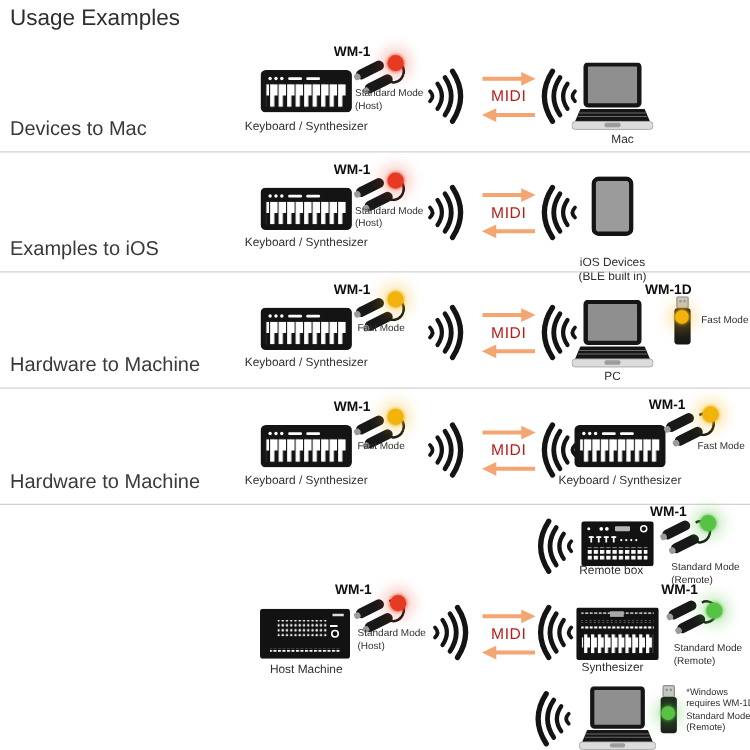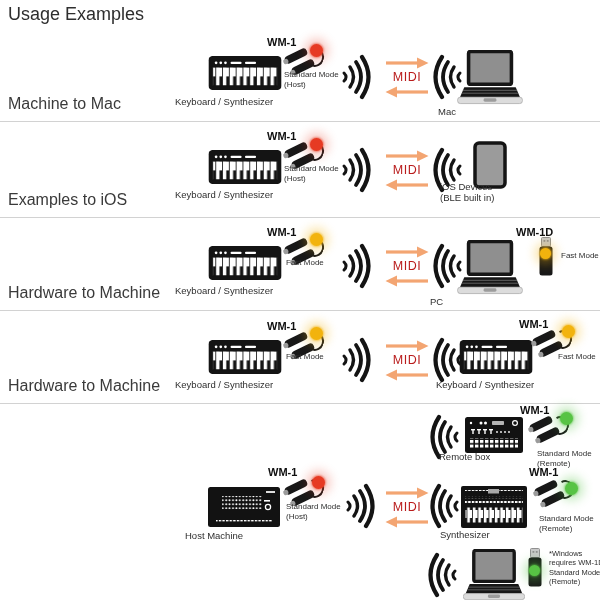--- a/index.html
+++ b/index.html
@@ -3,21 +3,21 @@
 <meta charset="utf-8">
 <style>
   html,body{margin:0;padding:0}
   body{width:600px;height:600px;position:relative;overflow:hidden;background:#fff;
        font-family:"Liberation Sans", sans-serif;color:#303030}
   .abs{position:absolute}
   .title{font-size:18px;font-weight:500;color:#2e2e2e;white-space:nowrap}
   .heading{font-size:16px;font-weight:500;color:#3a3a3a;white-space:nowrap}
   .divider{position:absolute;left:0;width:600px;height:1px;background:#d2d2d2}
   .lbl{font-size:9.5px;color:#2e2e2e;white-space:nowrap}
-  .ctr{text-align:left}
+  .ctr{text-align:center}
   .adapterName{font-size:11px;font-weight:700;color:#0f0f0f;white-space:nowrap}
   .mode{font-size:8px;color:#2e2e2e;line-height:1.3;white-space:nowrap}
   .note{font-size:7.5px;color:#2e2e2e;line-height:1.25;white-space:nowrap}
   .flip{transform:scaleX(-1)}
   
   .dongle{position:absolute;width:42px;height:30px}
   .plug{position:absolute;width:24px;height:8px;background:#181818;border-radius:4px;transform:rotate(-26deg)}
   .plug::before{content:"";position:absolute;left:-2px;top:1.5px;width:4.5px;height:5px;background:#9b9b9b;border-radius:2px}
   .plug.p1{left:1px;top:6px}
   .plug.p2{left:8px;top:17px}
@@ -177,21 +177,21 @@
       <path class="arrow-head" d="M32,0.5 L43.5,6 L32,11.5 Z"></path>
     </svg>
 </div>
 <svg class="abs flip" style="left:430px;top:54px" width="34" height="46" viewBox="0 0 34 46">
     <use href="#waves"></use>
   </svg>
 <svg class="abs" style="left:457px;top:50px" width="66" height="55" viewBox="0 0 92 77">
     <use href="#laptop"></use>
   </svg>
 <div class="abs lbl ctr" style="left:438px;top:106px;width:120px">Mac</div>
-<div class="abs heading" style="left:8px;top:95px">Machine to Mac</div>
+<div class="abs heading" style="left:8px;top:95px">Devices to Mac</div>
 <div class="divider" style="top:121px"></div>
 
 <div class="abs adapterName" style="left:267px;top:130px">WM-1</div>
 <div class="dongle" style="left:283px;top:140px">
   <span class="plug p1"></span>
   <span class="plug p2"></span>
   <span class="cable"></span>
 </div>
 <div class="led red" style="left:310px;top:138px"></div>
 <svg class="abs" style="left:207px;top:150px" width="76" height="34" viewBox="0 0 86 40">
@@ -215,21 +215,21 @@
       <line class="arrow-line" x1="1" y1="6" x2="33" y2="6" stroke-width="3.2"></line>
       <path class="arrow-head" d="M32,0.5 L43.5,6 L32,11.5 Z"></path>
     </svg>
 </div>
 <svg class="abs flip" style="left:430px;top:147px" width="34" height="46" viewBox="0 0 34 46">
     <use href="#waves"></use>
   </svg>
 <svg class="abs" style="left:473px;top:141px" width="34" height="48" viewBox="0 0 34 48">
     <use href="#tablet"></use>
   </svg>
-<div class="abs lbl ctr" style="left:440px;top:181px;width:100px">
+<div class="abs lbl ctr" style="left:440px;top:205px;width:100px">
   <div>iOS Devices</div>
   <div>(BLE built in)</div>
 </div>
 <div class="abs heading" style="left:8px;top:191px">Examples to iOS</div>
 <div class="divider" style="top:217px"></div>
 
 <div class="abs adapterName" style="left:267px;top:226px">WM-1</div>
 <div class="dongle" style="left:283px;top:236px">
   <span class="plug p1"></span>
   <span class="plug p2"></span>

